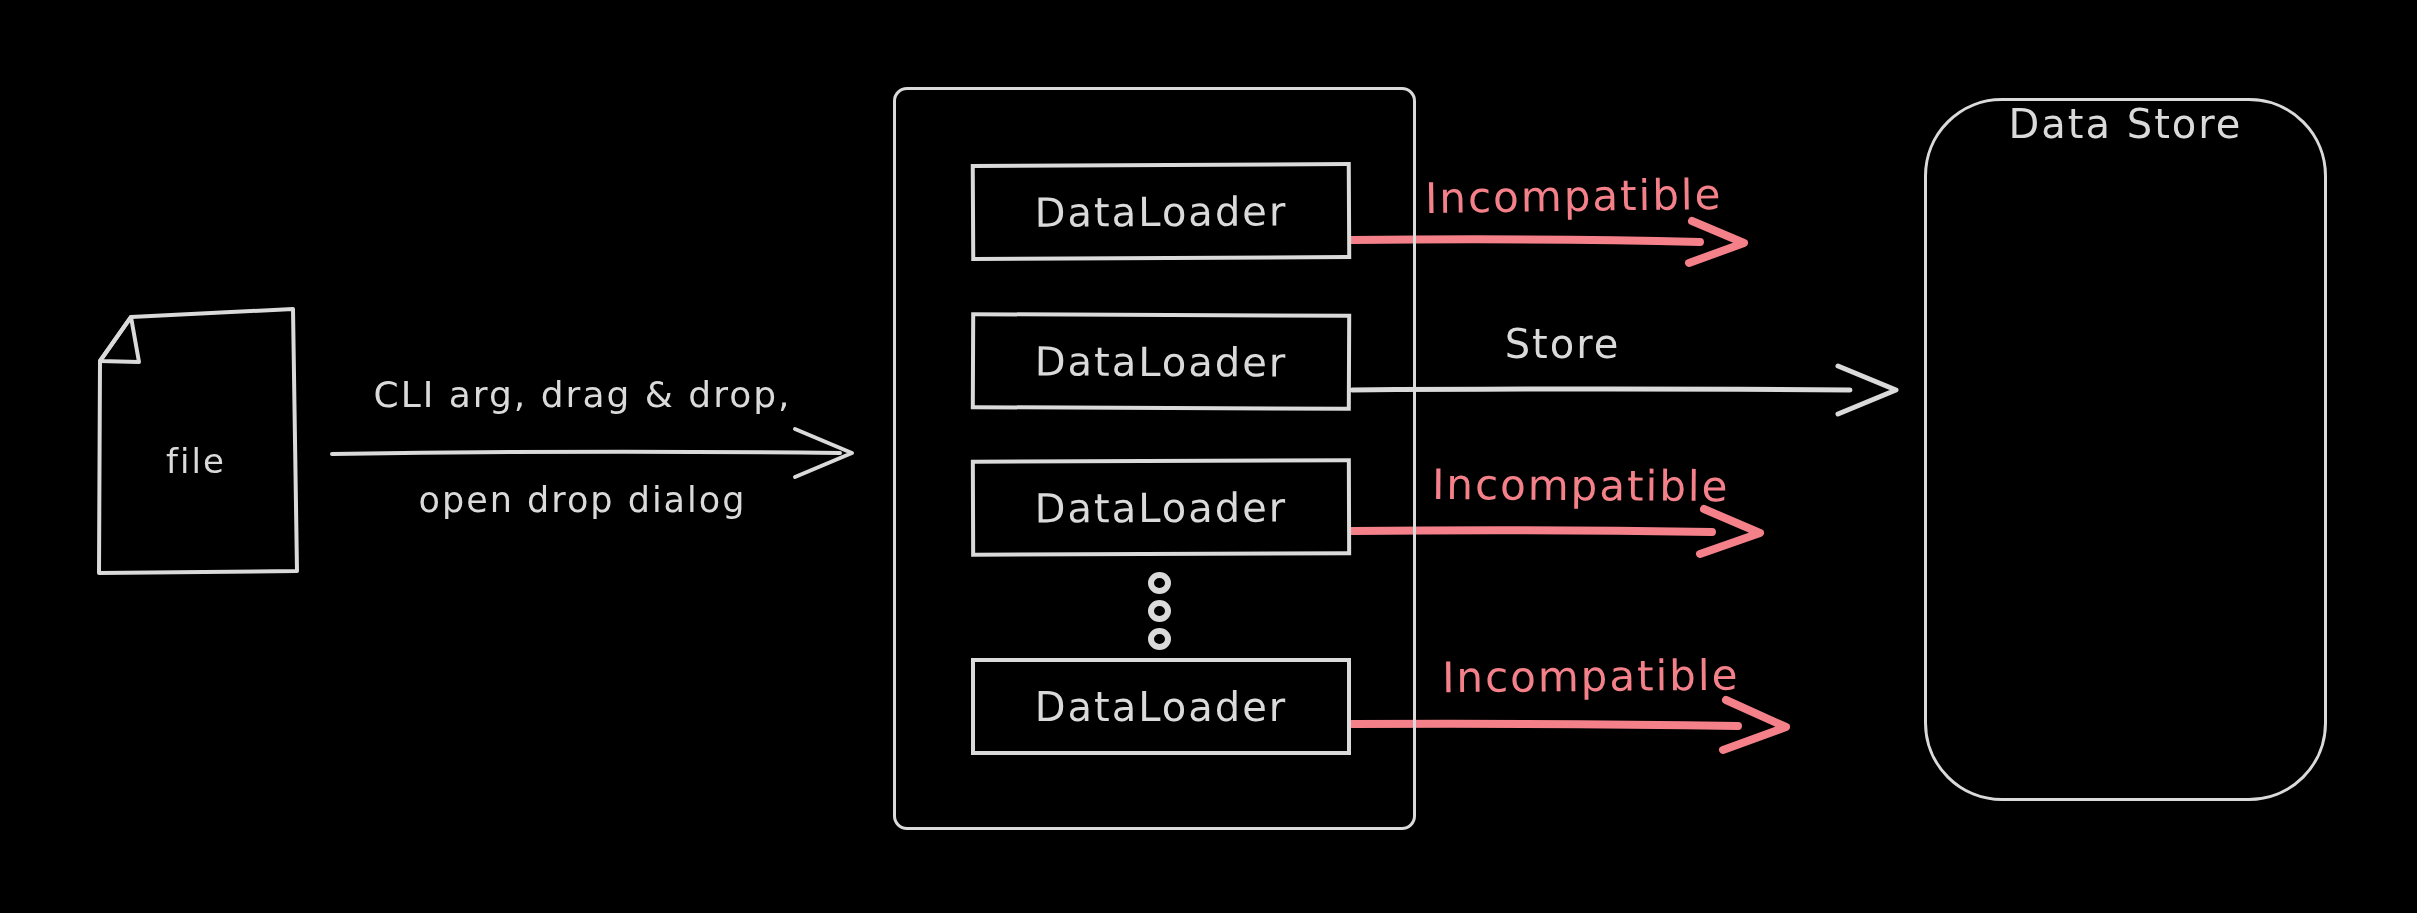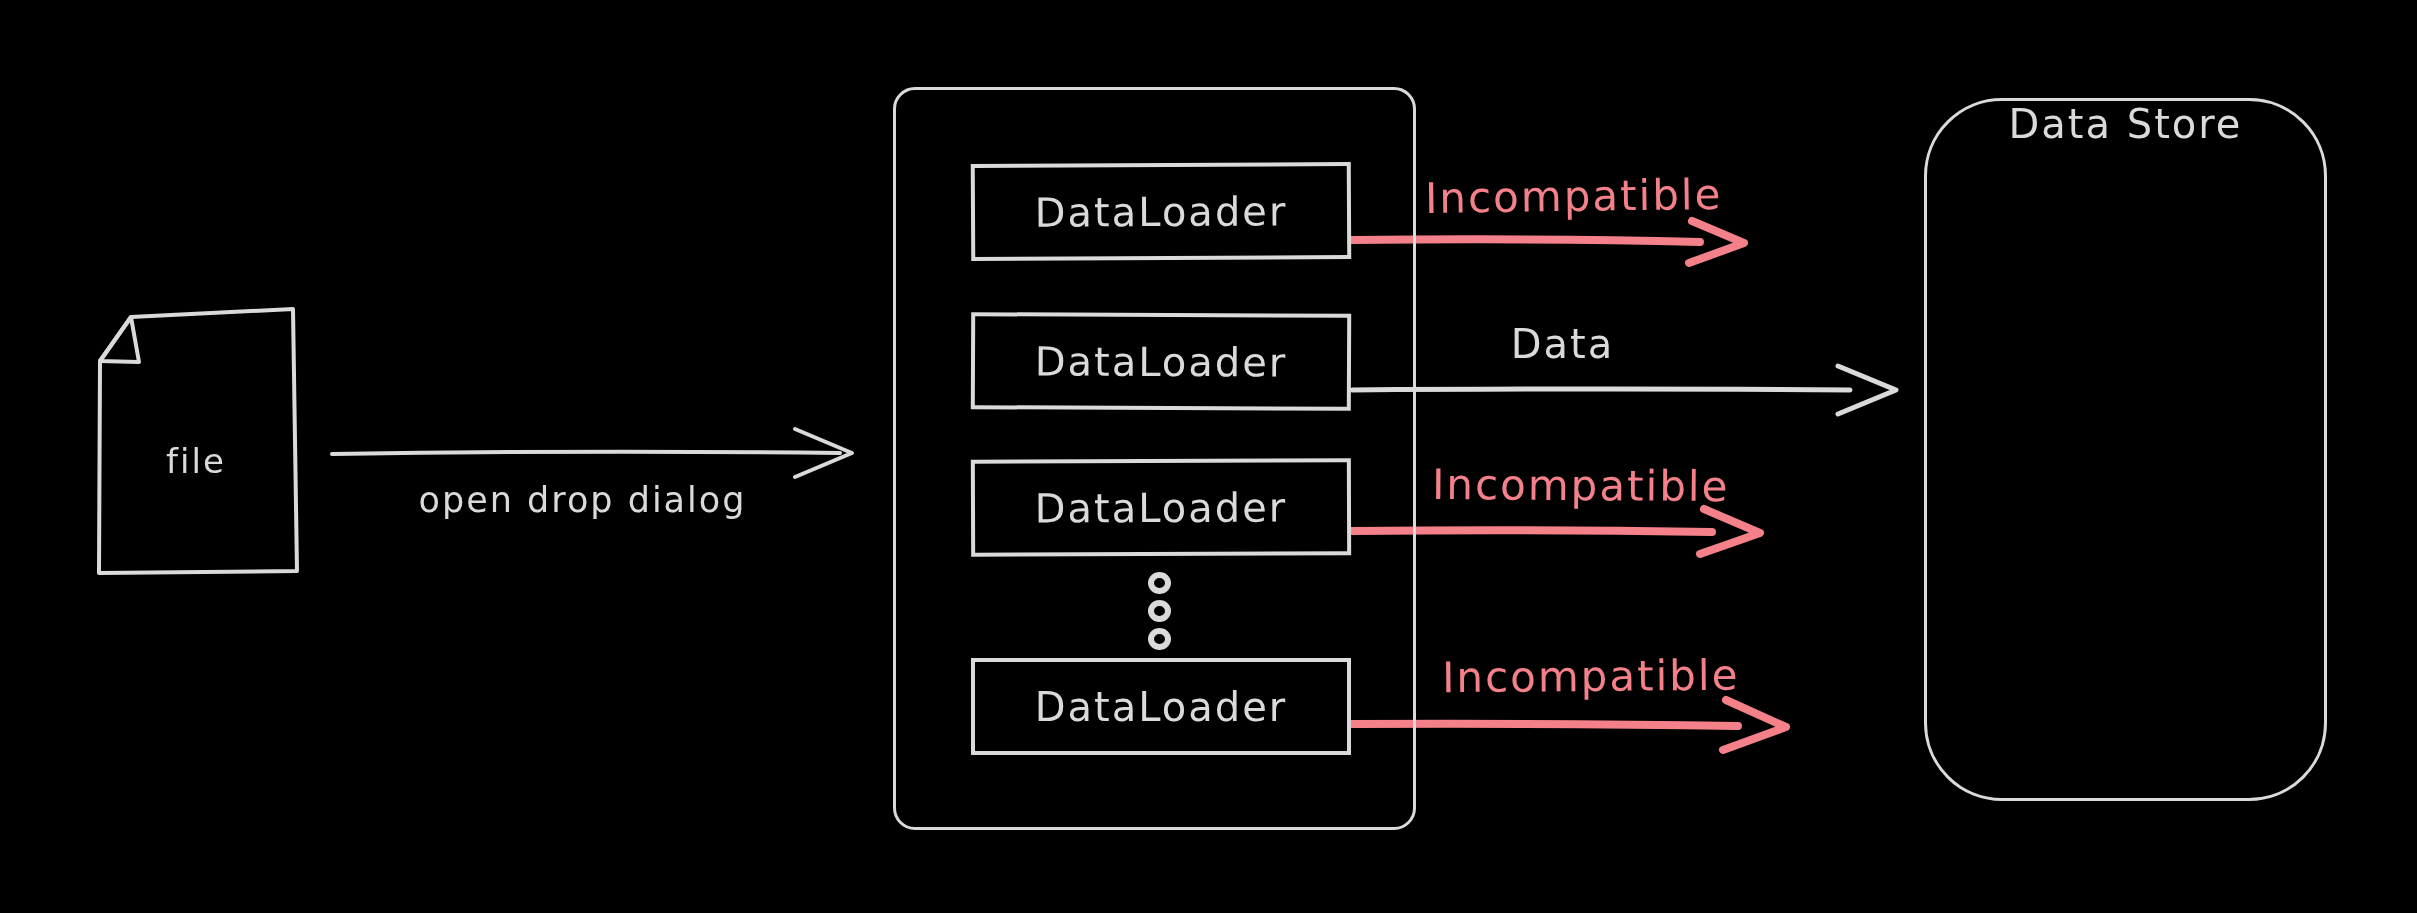--- a/index.html
+++ b/index.html
@@ -13,21 +13,21 @@
   .layer{position:absolute;left:0;top:0;width:2417px;height:913px;}
   .s-light{stroke:var(--stroke,#dadada);fill:none;stroke-linecap:round;stroke-linejoin:round;}
   .s-red{stroke:var(--red,#f48189);fill:none;stroke-linecap:round;stroke-linejoin:round;}
   .txt{position:absolute;color:var(--stroke,#dadada);white-space:nowrap;text-align:center;letter-spacing:2px;}
   .txt.red{color:var(--red,#f48189);}
   .file-label{left:120px;top:441px;width:152px;font-size:34px;}
   .in-label-1{left:330px;top:374px;width:505px;font-size:36px;}
   .in-label-2{left:330px;top:480px;width:505px;font-size:35px;}
   .loader-container{
     position:absolute;left:893px;top:87px;width:523px;height:743px;
-    border:3px solid var(--stroke,#dadada);border-radius:22px;
+    border:3px solid var(--stroke,#dadada);border-radius:14px;
     box-sizing:border-box;
   }
   .dl-box{
     position:absolute;left:75px;width:380px;height:97px;
     border:4px solid var(--stroke,#dadada);
     box-sizing:border-box;
     display:flex;align-items:center;justify-content:center;
   }
   .dl-box .txt{position:static;font-size:40px;}
   .dl-1{top:73px;transform:rotate(-0.3deg);}
@@ -87,20 +87,21 @@
     </g>
 
     <g>
       <path class="s-red" stroke-width="8" d="M1352,724 Q1550,723 1738,726"></path>
       <path class="s-red" stroke-width="8" d="M1726,700 L1786,727 L1723,750"></path>
     </g>
   </svg>
 
   <div class="txt file-label">file</div>
 
+  <div class="txt in-label-1">CLI arg, drag &amp; drop,</div>
   <div class="txt in-label-2">open drop dialog</div>
 
   <div class="loader-container">
     <div class="dl-box dl-1">
       <span class="txt">DataLoader</span>
     </div>
     <div class="dl-box dl-2">
       <span class="txt">DataLoader</span>
     </div>
     <div class="dl-box dl-3">
@@ -108,21 +109,21 @@
     </div>
     <div class="dot dot-1"></div>
     <div class="dot dot-2"></div>
     <div class="dot dot-3"></div>
     <div class="dl-box dl-4">
       <span class="txt">DataLoader</span>
     </div>
   </div>
 
   <div class="txt red out-label-1">Incompatible</div>
-  <div class="txt out-label-2">Data</div>
+  <div class="txt out-label-2">Store</div>
   <div class="txt red out-label-3">Incompatible</div>
   <div class="txt red out-label-4">Incompatible</div>
 
   <div class="data-store">
     <span class="txt">Data Store</span>
   </div>
 
 </div>
 
 </body></html>

